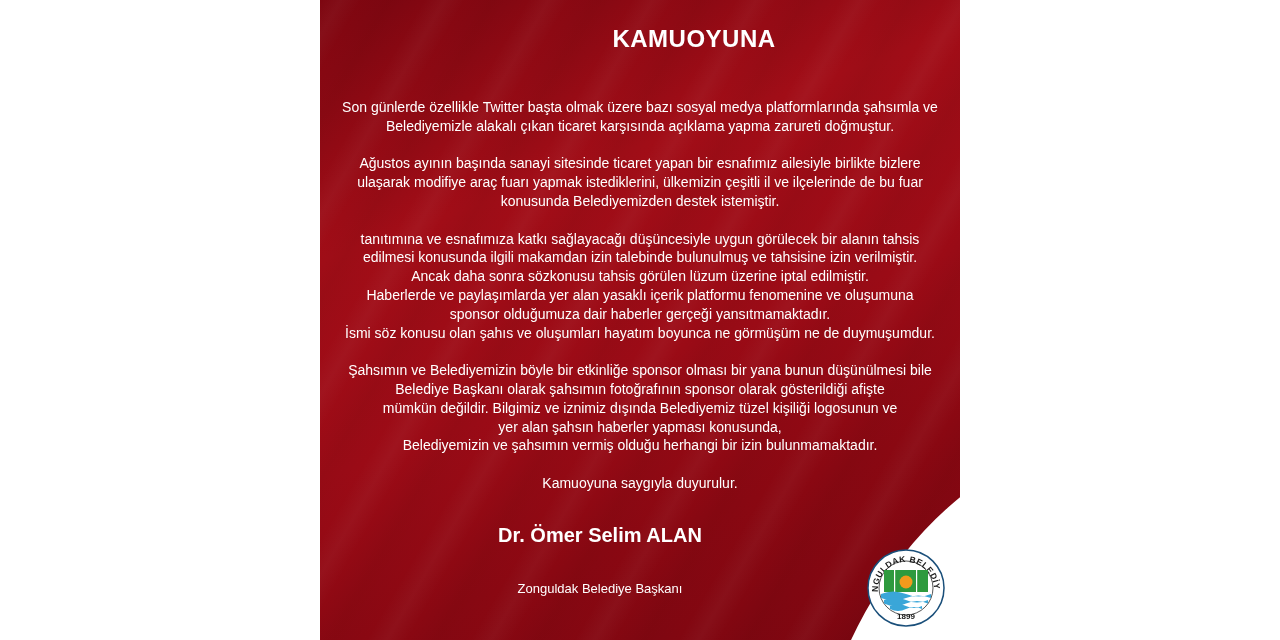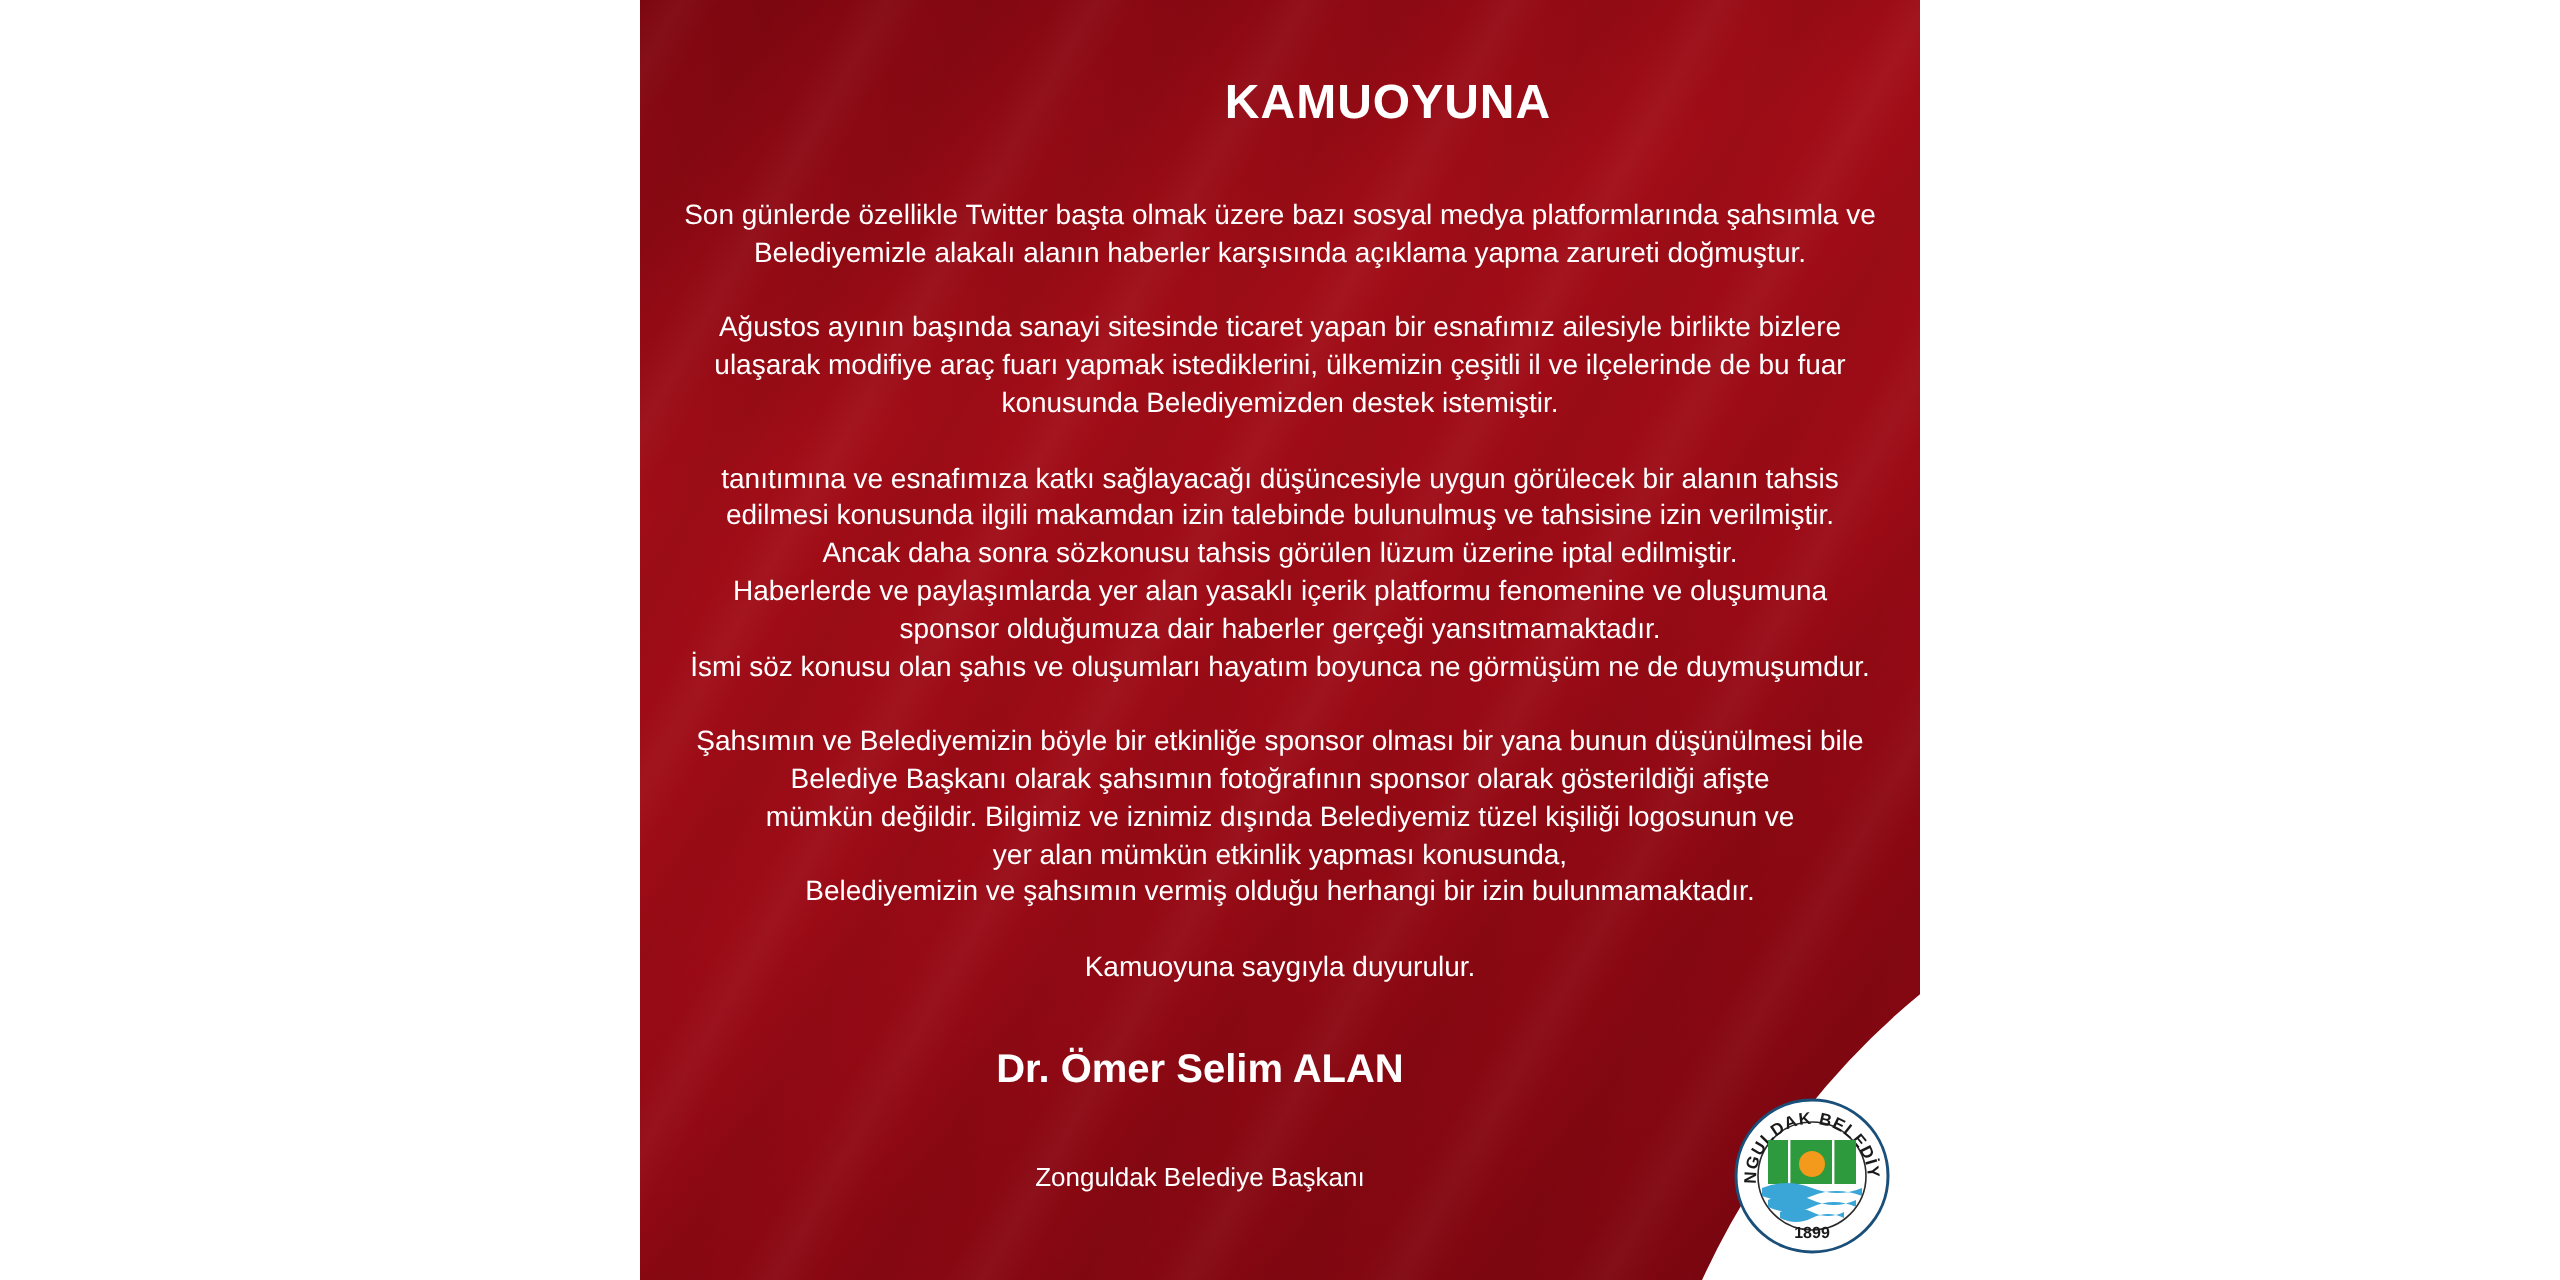--- a/index.html
+++ b/index.html
@@ -8,21 +8,21 @@
       position: absolute; left: 320px; top: 0; width: 640px; height: 640px; overflow: hidden;
       background:
         repeating-linear-gradient(120deg, rgba(255,255,255,0.0) 0px, rgba(255,255,255,0.035) 18px, rgba(255,255,255,0.0) 36px, rgba(0,0,0,0.04) 60px, rgba(255,255,255,0.0) 90px),
         linear-gradient(160deg, #7d0610 0%, #a10d17 30%, #9b0b16 55%, #8a0812 75%, #7a0610 100%);
     }
     .curve {
       position: absolute; right: -420px; top: 420px; width: 560px; height: 700px;
       background: #ffffff; border-radius: 50%; transform: rotate(20deg);
     }
     .title {
-      position: absolute; top: 38px; left: 0; width: 748px; text-align: center;
+      position: absolute; top: 25px; left: 0; width: 748px; text-align: center;
       color: #ffffff; font-weight: bold; font-size: 24px; letter-spacing: 0.5px;
     }
     .body-text {
       position: absolute; top: 98px; left: 0; width: 640px; text-align: center;
       color: #ffffff; font-size: 14px; line-height: 18.8px;
     }
     .para { margin: 0 0 18.8px 0; }
     .line { display: block; white-space: nowrap; }
     .sig-name {
       position: absolute; top: 524px; left: 130px; width: 300px; text-align: center;
@@ -40,40 +40,40 @@
 <body>
 
 <div class="poster">
   <div class="curve"></div>
 
   <div class="title">KAMUOYUNA</div>
 
   <div class="body-text">
     <div class="para">
       <span class="line">Son günlerde özellikle Twitter başta olmak üzere bazı sosyal medya platformlarında şahsımla ve</span>
-      <span class="line">Belediyemizle alakalı alanın haberler karşısında açıklama yapma zarureti doğmuştur.</span>
+      <span class="line">Belediyemizle alakalı çıkan ticaret karşısında açıklama yapma zarureti doğmuştur.</span>
     </div>
     <div class="para">
       <span class="line">Ağustos ayının başında sanayi sitesinde ticaret yapan bir esnafımız ailesiyle birlikte bizlere</span>
       <span class="line">ulaşarak modifiye araç fuarı yapmak istediklerini, ülkemizin çeşitli il ve ilçelerinde de bu fuar</span>
       <span class="line">konusunda Belediyemizden destek istemiştir.</span>
     </div>
     <div class="para">
       <span class="line">tanıtımına ve esnafımıza katkı sağlayacağı düşüncesiyle uygun görülecek bir alanın tahsis</span>
       <span class="line">edilmesi konusunda ilgili makamdan izin talebinde bulunulmuş ve tahsisine izin verilmiştir.</span>
       <span class="line">Ancak daha sonra sözkonusu tahsis görülen lüzum üzerine iptal edilmiştir.</span>
       <span class="line">Haberlerde ve paylaşımlarda yer alan yasaklı içerik platformu fenomenine ve oluşumuna</span>
       <span class="line">sponsor olduğumuza dair haberler gerçeği yansıtmamaktadır.</span>
       <span class="line">İsmi söz konusu olan şahıs ve oluşumları hayatım boyunca ne görmüşüm ne de duymuşumdur.</span>
     </div>
     <div class="para">
       <span class="line">Şahsımın ve Belediyemizin böyle bir etkinliğe sponsor olması bir yana bunun düşünülmesi bile</span>
       <span class="line">Belediye Başkanı olarak şahsımın fotoğrafının sponsor olarak gösterildiği afişte</span>
       <span class="line">mümkün değildir. Bilgimiz ve iznimiz dışında Belediyemiz tüzel kişiliği logosunun ve</span>
-      <span class="line">yer alan mümkün etkinlik yapması konusunda,</span>
+      <span class="line">yer alan şahsın haberler yapması konusunda,</span>
       <span class="line">Belediyemizin ve şahsımın vermiş olduğu herhangi bir izin bulunmamaktadır.</span>
     </div>
     <div class="para">
       <span class="line">Kamuoyuna saygıyla duyurulur.</span>
     </div>
   </div>
 
   <div class="sig-name">Dr. Ömer Selim ALAN</div>
   <div class="sig-title">Zonguldak Belediye Başkanı</div>
 

